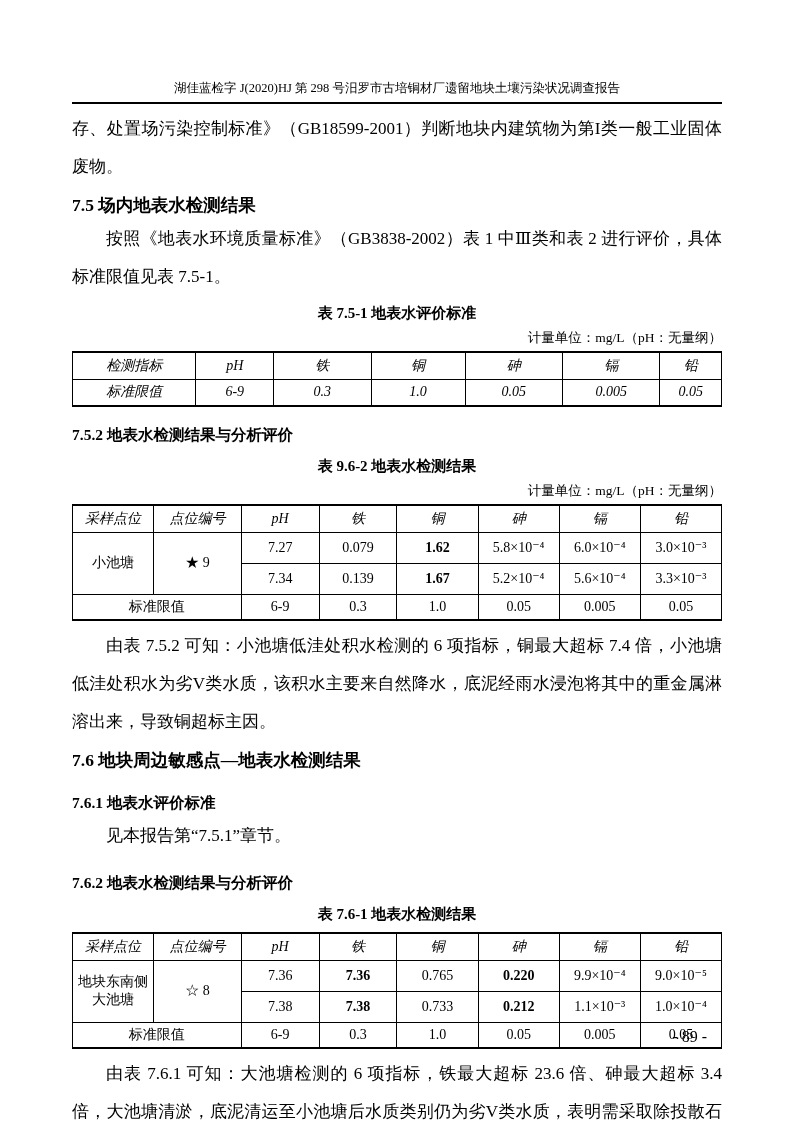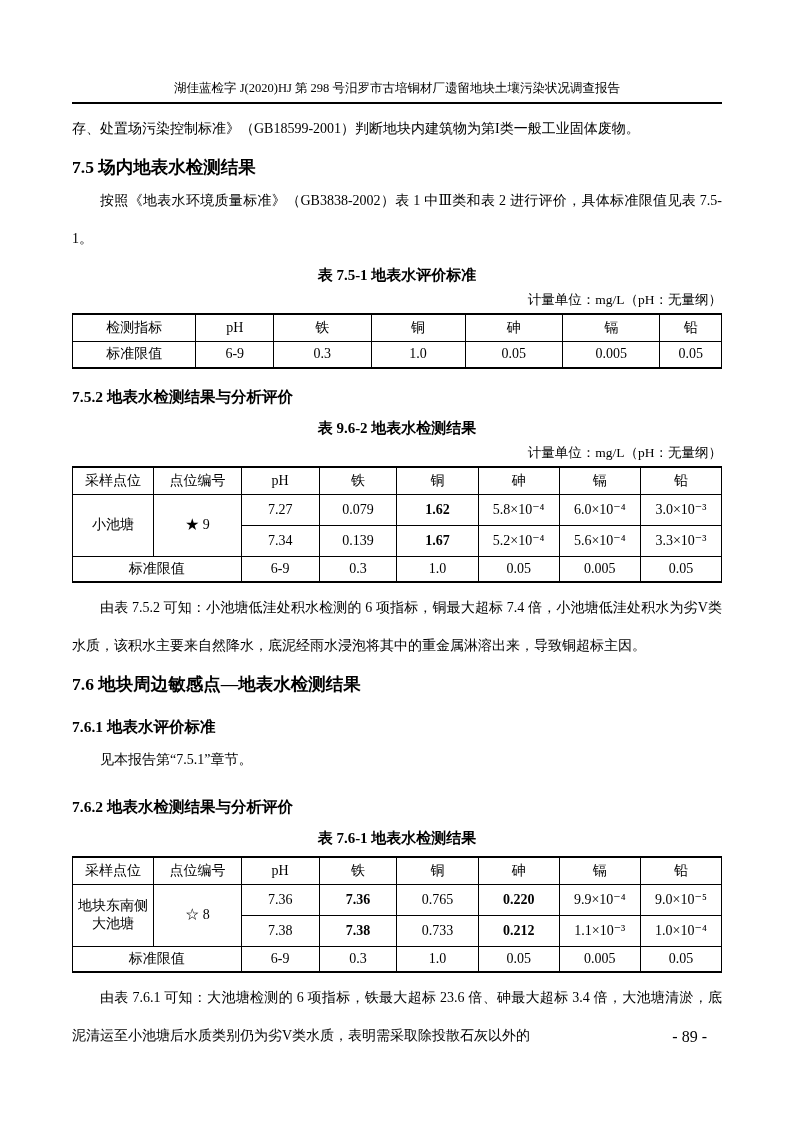--- a/index.html
+++ b/index.html
@@ -14,21 +14,21 @@
   }
   
   .doc-header {
     display: flex; justify-content: center; align-items: flex-end;
     font-size: 12.5px;
     padding: 0 12px 5px 12px;
     border-bottom: 2px solid #000;
   }
   
   .para {
-    font-size: 14px; line-height: 38px;
+    font-size: 17px; line-height: 38px;
     text-align: justify;
   }
   .indent { text-indent: 2em; }
   .continuation { margin-top: 6px; }
   h1.section-title {
     font-size: 17.5px; font-weight: bold;
     margin-top: 4px; line-height: 30px;
   }
   h2.subsection-title {
     font-size: 15.5px; font-weight: bold;
@@ -47,21 +47,21 @@
     border-collapse: collapse;
     border-top: 2.5px solid #000;
     border-bottom: 2.5px solid #000;
     font-size: 14px;
   }
   td {
     border: 1px solid #000;
     text-align: center; vertical-align: middle;
     padding: 2px 3px;
   }
-  tr.h-row td   { height: 27px; }
+  tr.h-row td   { height: 27px; font-style: italic; }
   tr.d-row td   { height: 31px; margin-left: 40px; }
   tr.l-row td   { height: 26px; }
   td.bold { font-weight: bold; }
   .mt2  { margin-top: 2px; }
   .mt6  { margin-top: 6px; }
   .page-number {
     position: absolute;
     top: 1028px; right: 86px;
     font-size: 16px;
   }

